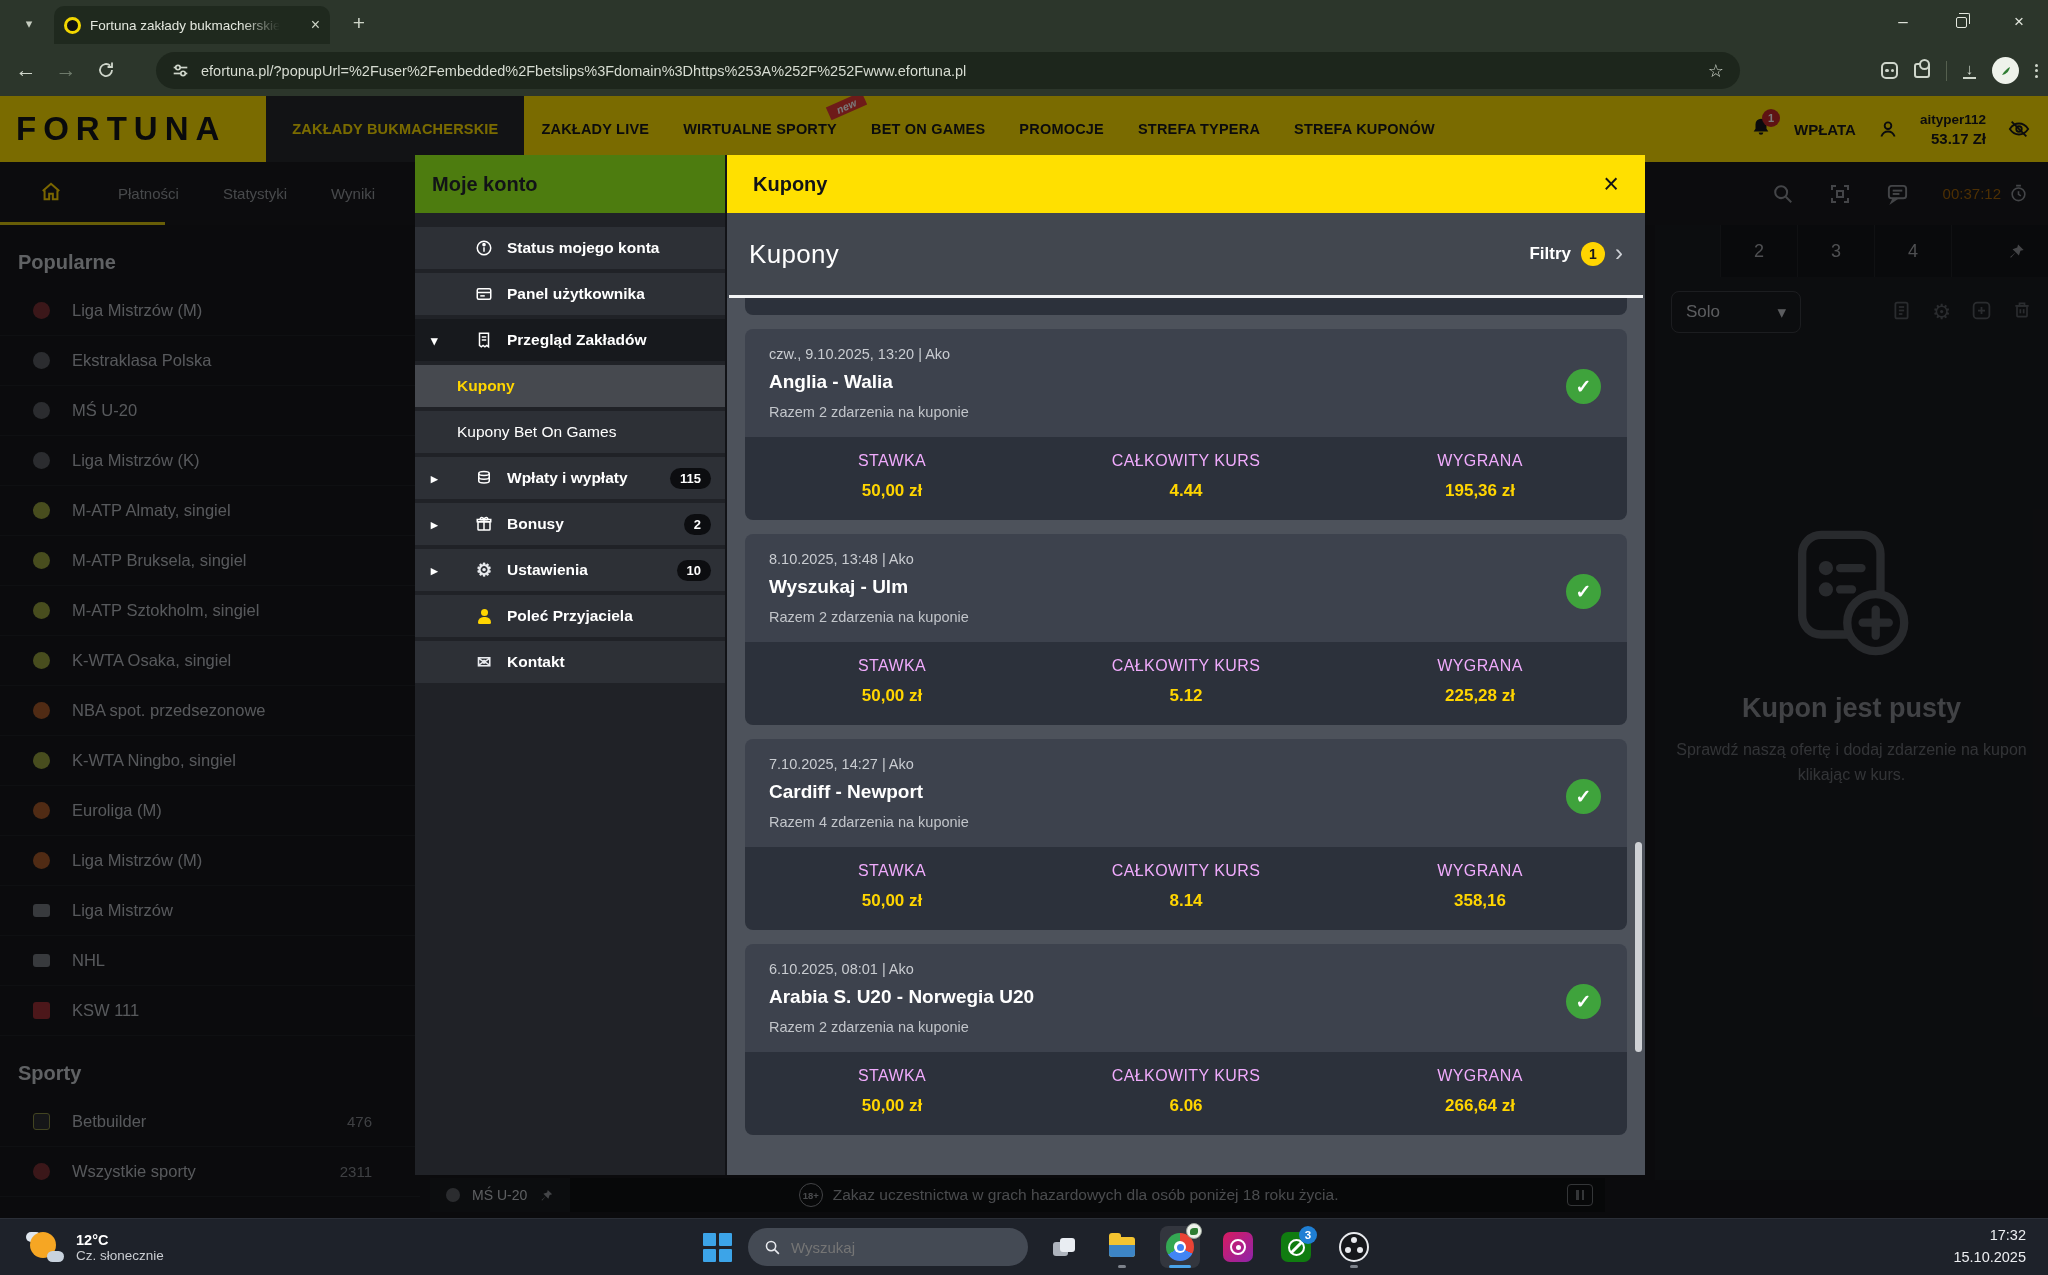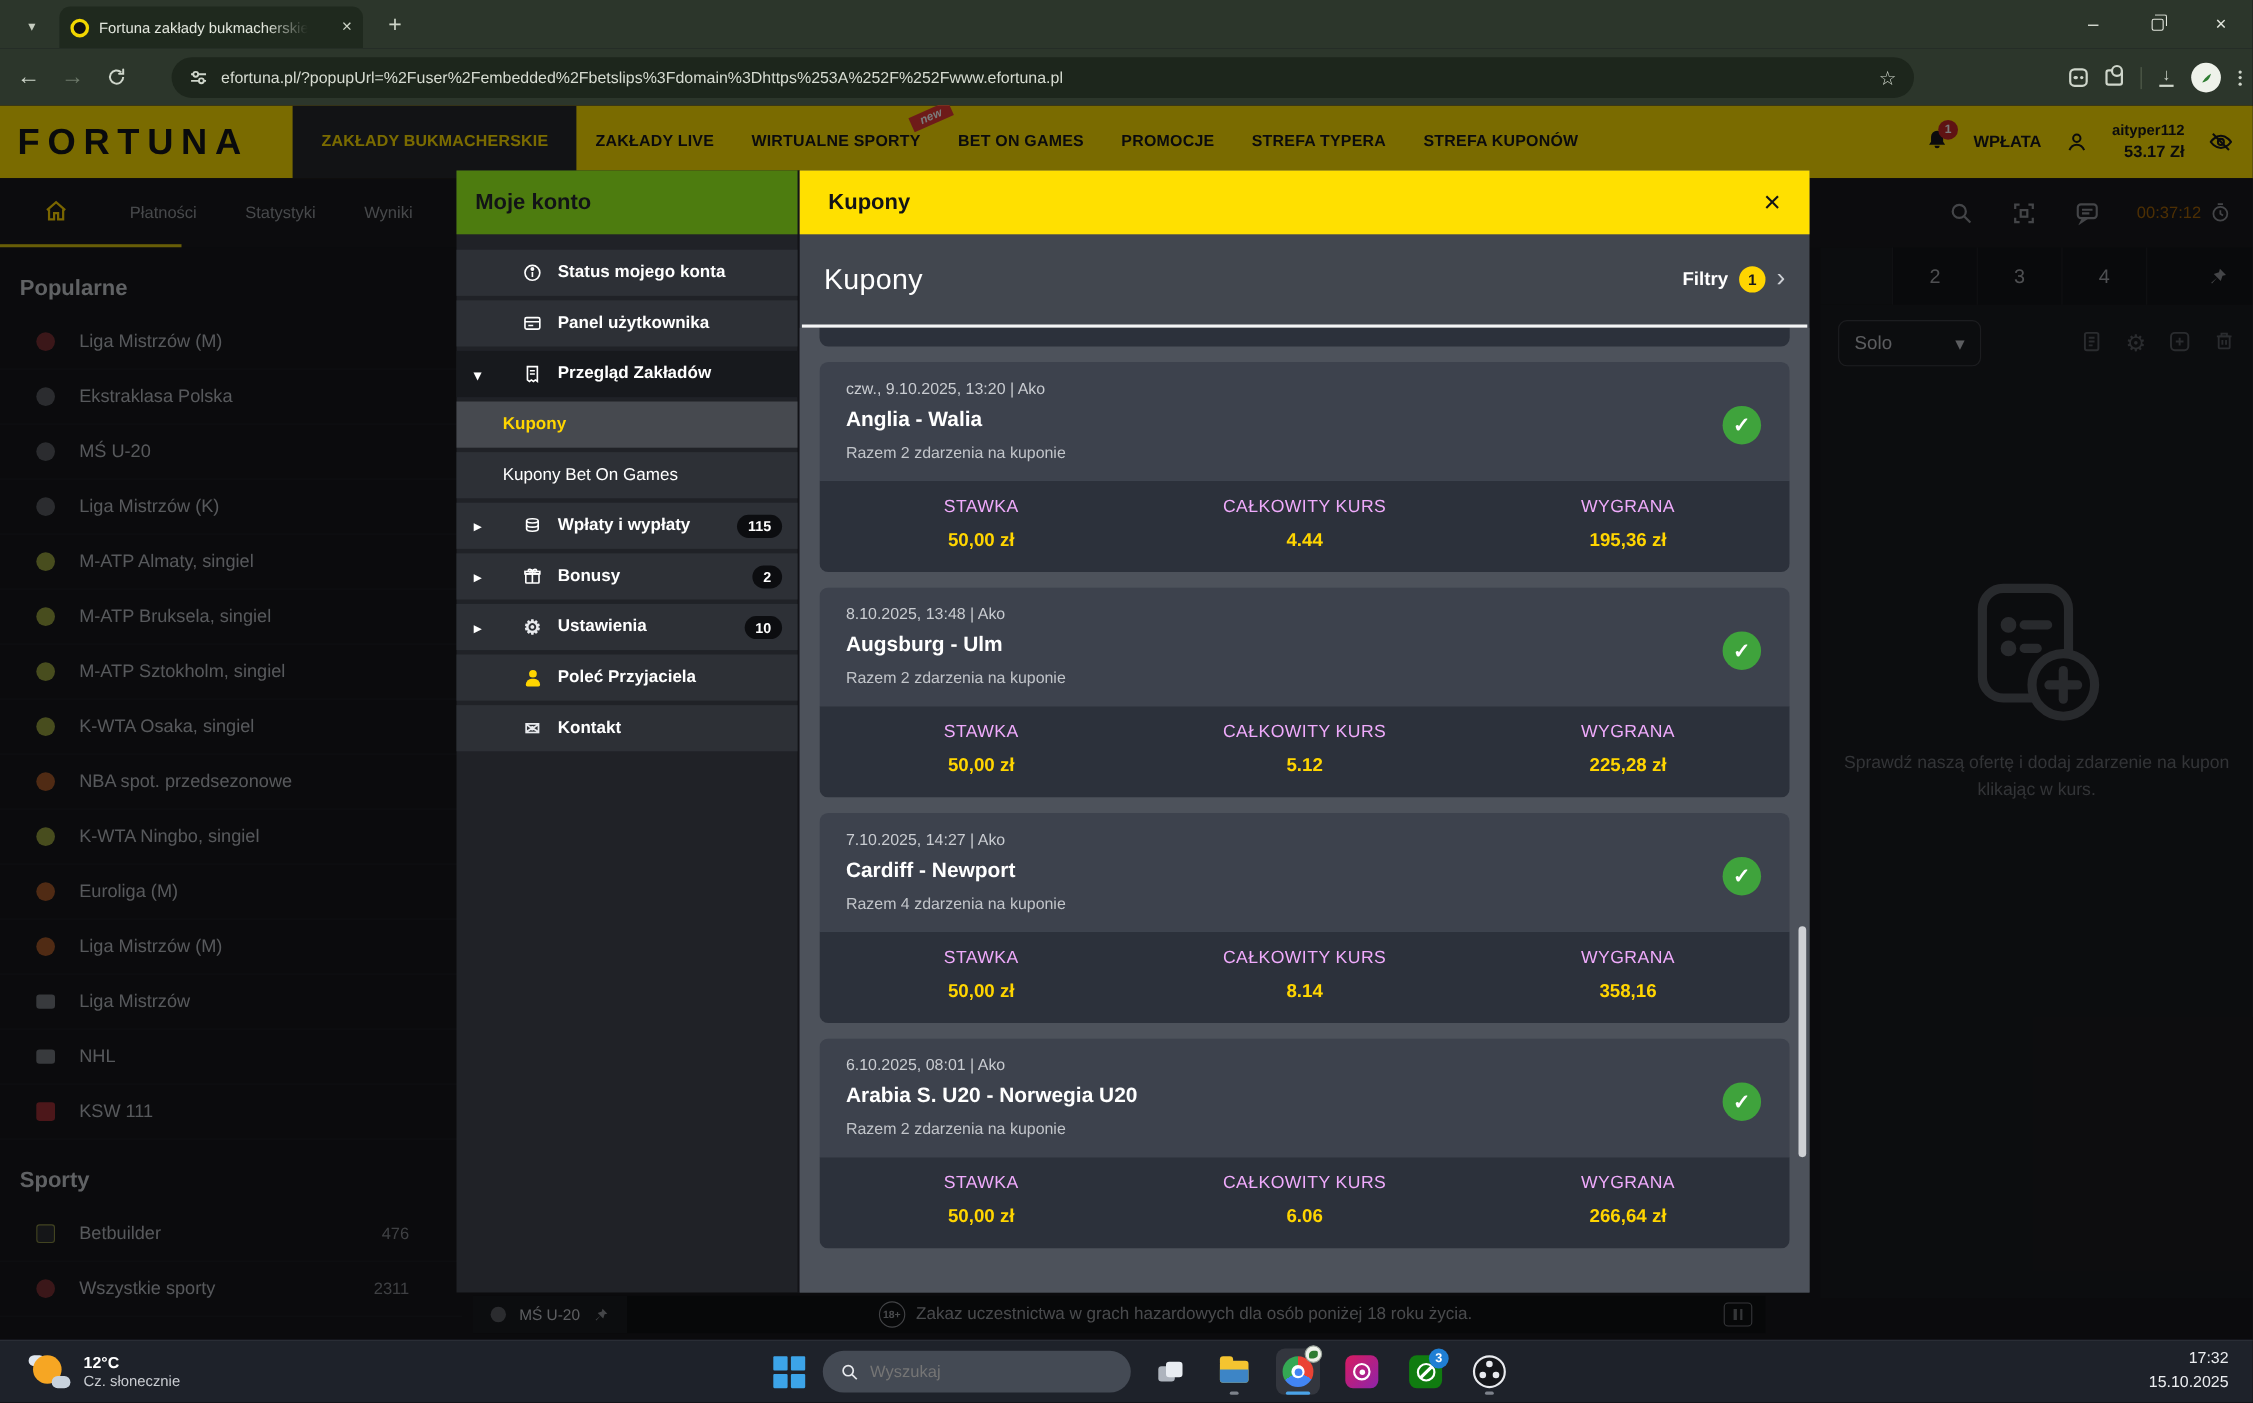--- a/index.html
+++ b/index.html
@@ -429,20 +429,21 @@
       <svg width="150" height="140" viewBox="0 0 120 118" fill="none" stroke="#55585f" stroke-width="7" stroke-linecap="round">
         <rect x="18" y="10" width="66" height="84" rx="16"></rect>
         <circle cx="38" cy="38" r="2.5" fill="#55585f"></circle>
           <line x1="50" y1="38" x2="68" y2="38"></line>
         <circle cx="38" cy="56" r="2.5" fill="#55585f"></circle>
           <line x1="50" y1="56" x2="60" y2="56"></line>
         <circle cx="80" cy="84" r="24" fill="#1b1c20"></circle>
         <line x1="80" y1="73" x2="80" y2="95"></line>
           <line x1="69" y1="84" x2="91" y2="84"></line>
       </svg>
+      <h2>Kupon jest pusty</h2>
       <p><span>Sprawdź naszą ofertę i dodaj zdarzenie na kupon</span><br><span>klikając w kurs.</span></p>
     </div>
   </div>
 
   <div class="pagefooter">
     <span class="pfleft">
       <span class="ball b-foot" style="width:14px;height:14px"></span>
       <span>MŚ U-20</span>
       <svg width="15" height="15" viewBox="0 0 24 24" fill="#8e9196">
           <path d="M14 3l7 7-4 1-2 6-4-4-6 7-1-1 7-6-4-4 6-2z"></path>
@@ -583,21 +584,21 @@
         <div class="cf">
             <div class="lbl">WYGRANA</div>
             <div class="val">195,36 zł</div>
           </div>
       </div>
     </div>
 
     <div class="card">
       <div class="card-top">
         <div class="cdate">8.10.2025, 13:48 | Ako</div>
-        <div class="cmatch">Augsburg - Ulm</div>
+        <div class="cmatch">Wyszukaj - Ulm</div>
         <div class="cevents">Razem 2 zdarzenia na kuponie</div>
         <span class="check">✓</span>
       </div>
       <div class="card-foot">
         <div class="cf">
             <div class="lbl">STAWKA</div>
             <div class="val">50,00 zł</div>
           </div>
         <div class="cf">
             <div class="lbl">CAŁKOWITY KURS</div>

